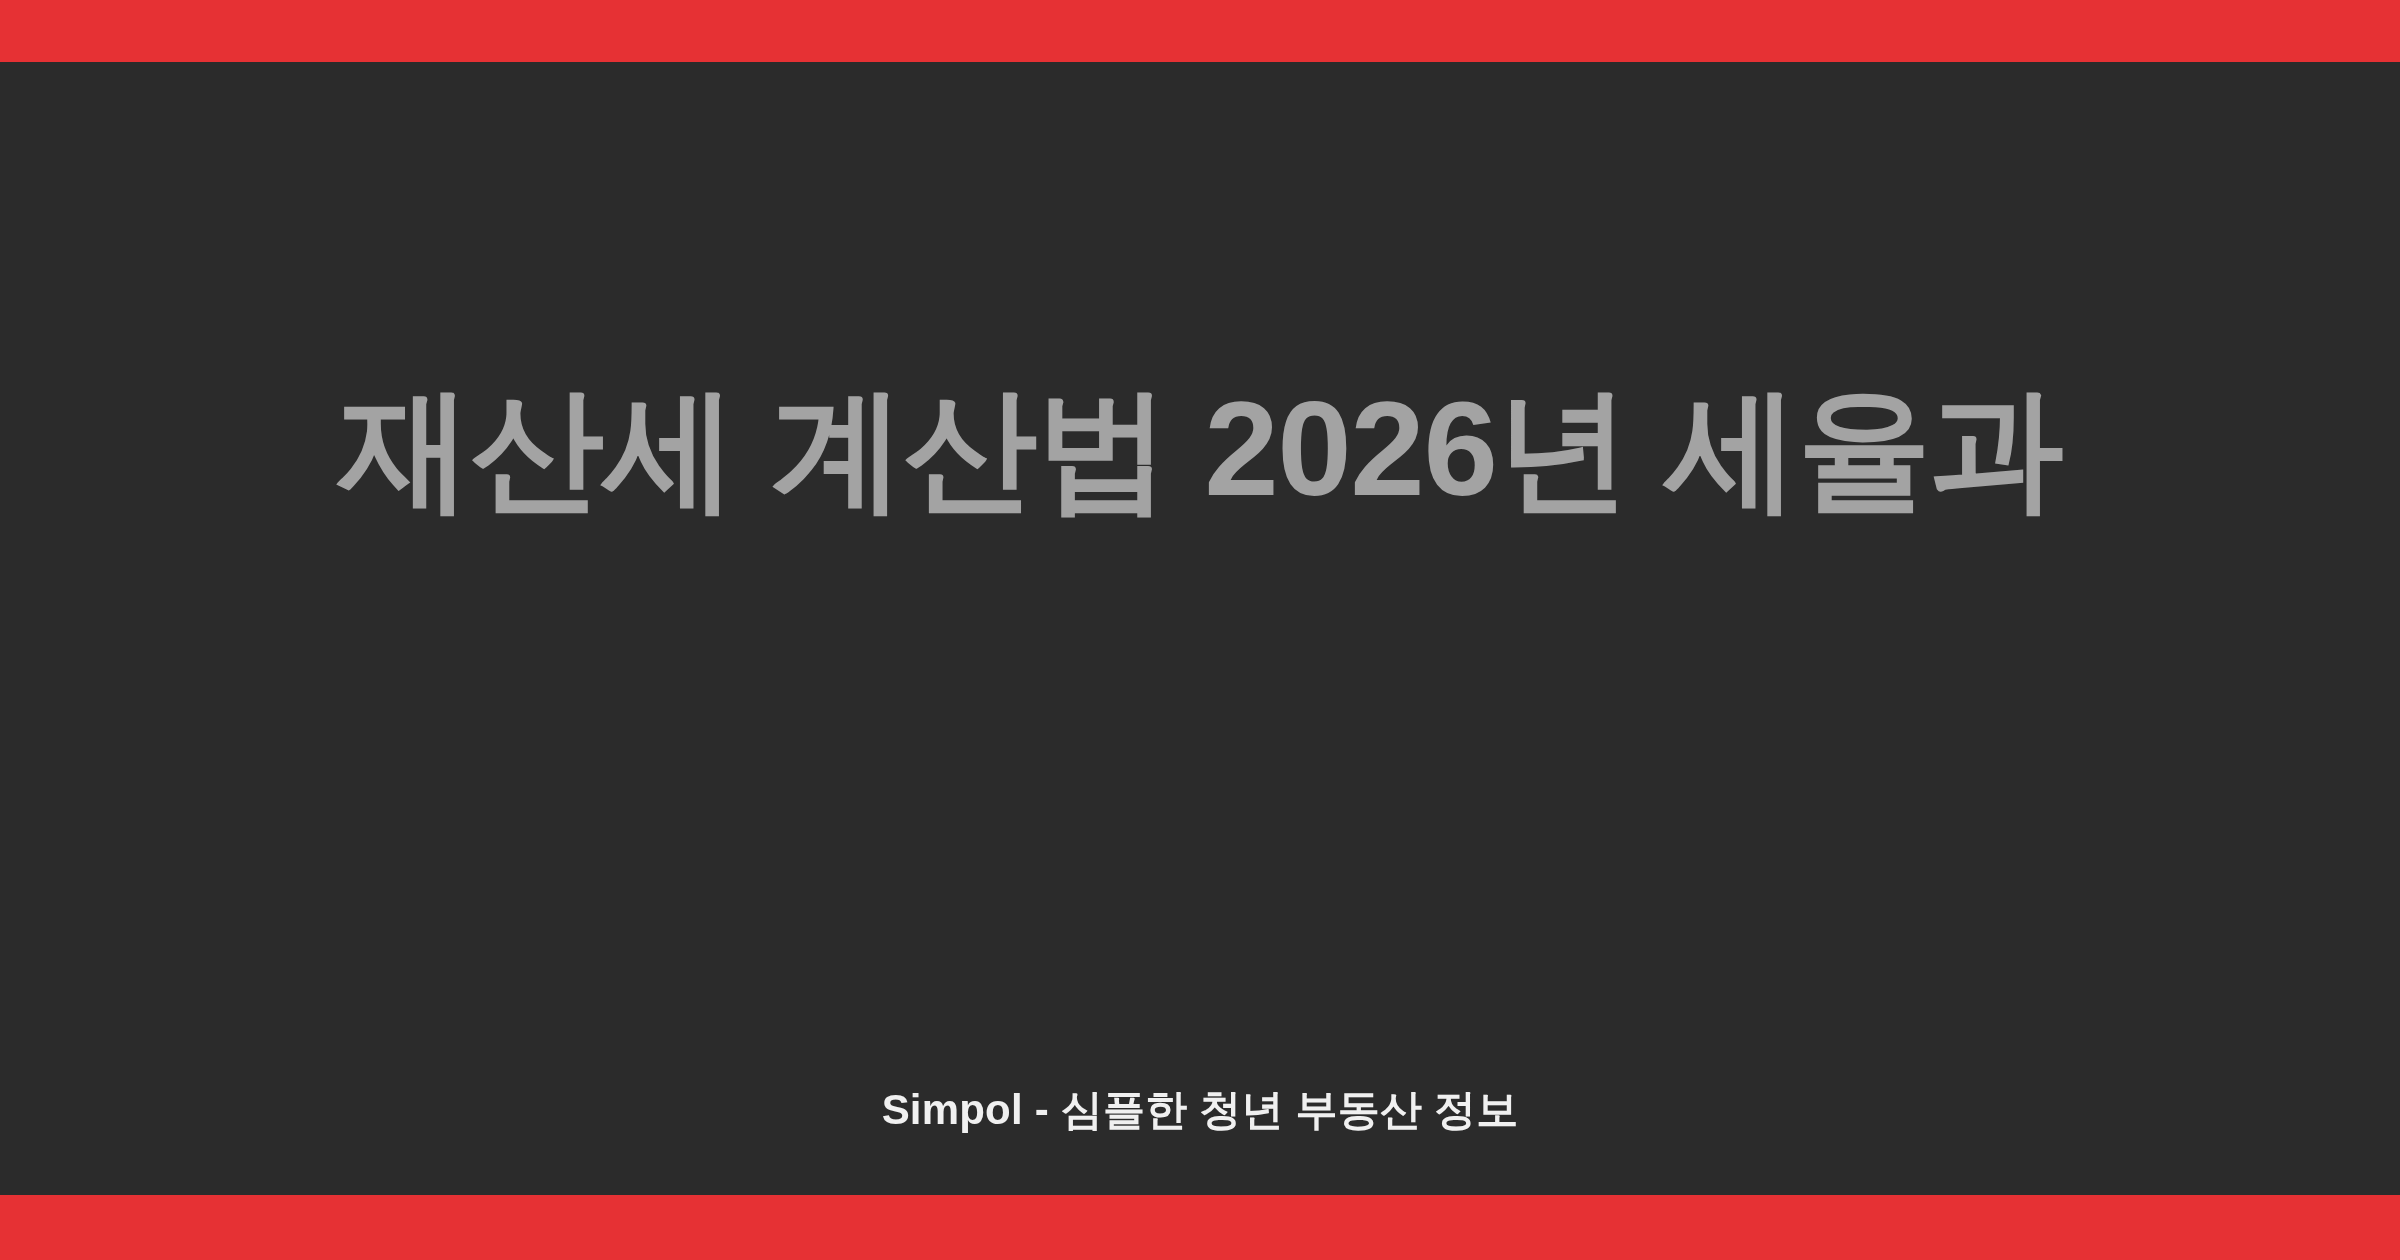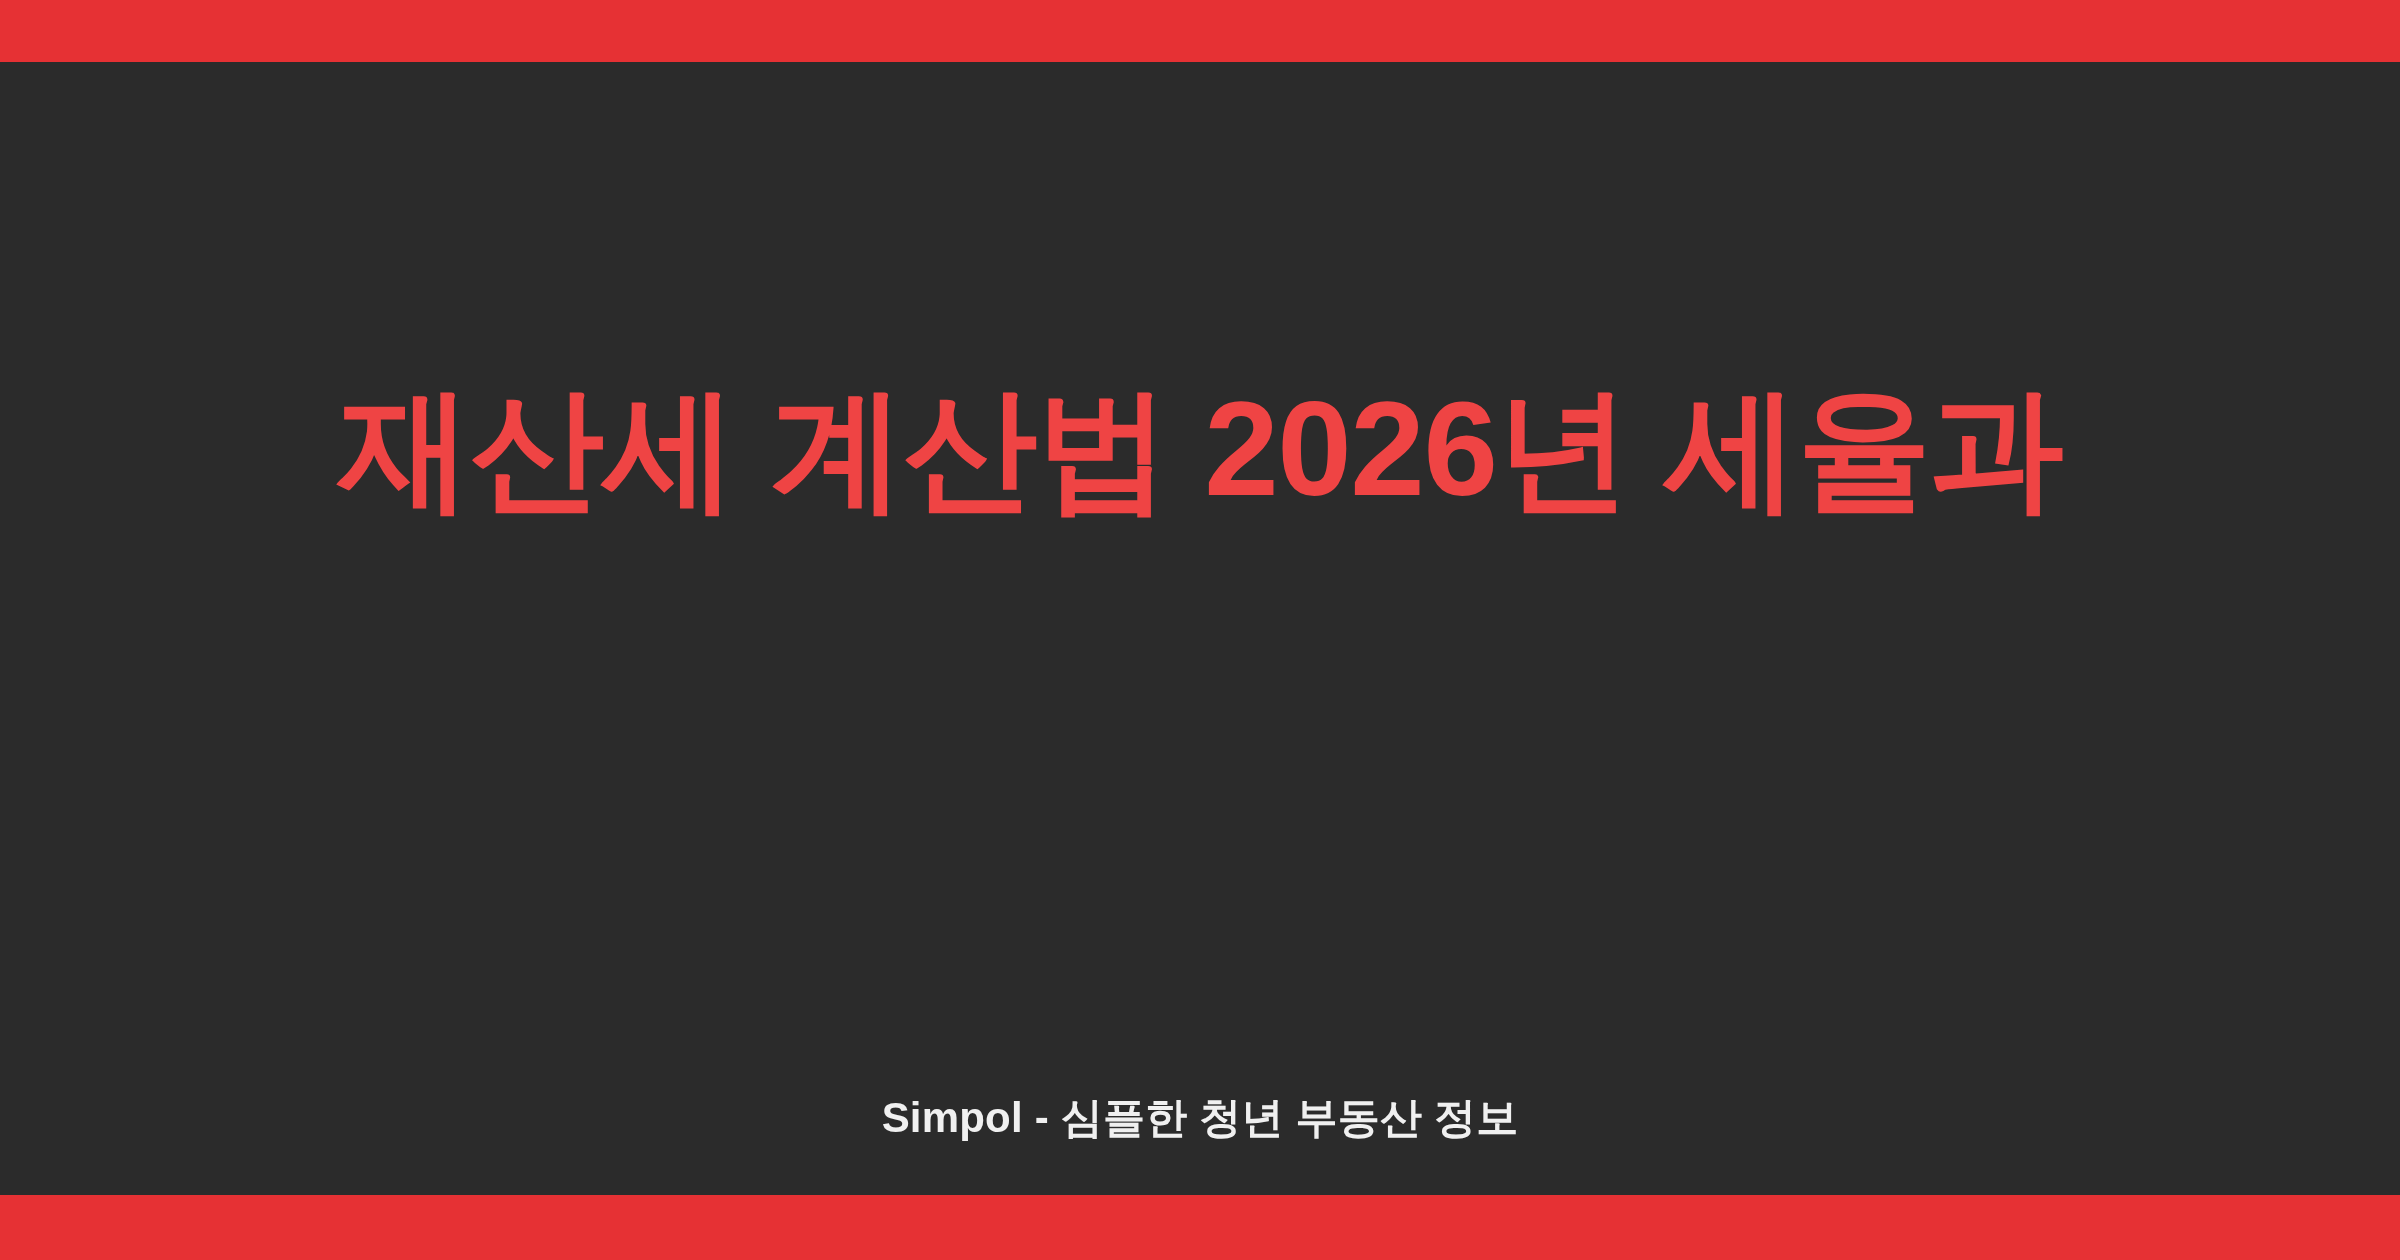--- a/index.html
+++ b/index.html
@@ -47,35 +47,35 @@
     position: absolute;
     left: 0;
     right: 0;
     top: 300px;
     text-align: center;
     padding: 0 120px;
   }
 
   .headline-line {
     display: block;
-    color: #ef4444;
+    color: #a3a3a3;
     font-family: "Liberation Sans", "DejaVu Sans", sans-serif;
     font-size: 134px;
     font-weight: 700;
     line-height: 173px;
     letter-spacing: -1.5px;
     white-space: nowrap;
   }
 
   
   #brand-footer {
     position: absolute;
     left: 0;
     right: 0;
-    bottom: 52px;
+    bottom: 60px;
     text-align: center;
   }
 
   #brand-label {
     display: inline-block;
     color: #f0f0f0;
     font-family: "Liberation Sans", "DejaVu Sans", sans-serif;
     font-size: 42px;
     font-weight: 700;
     letter-spacing: 0.2px;

